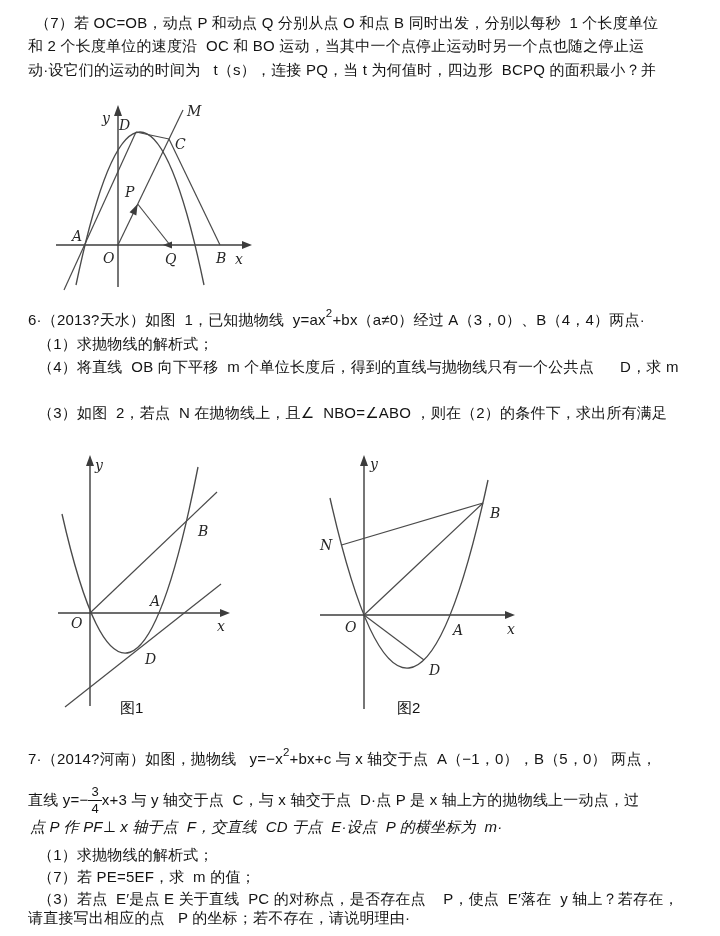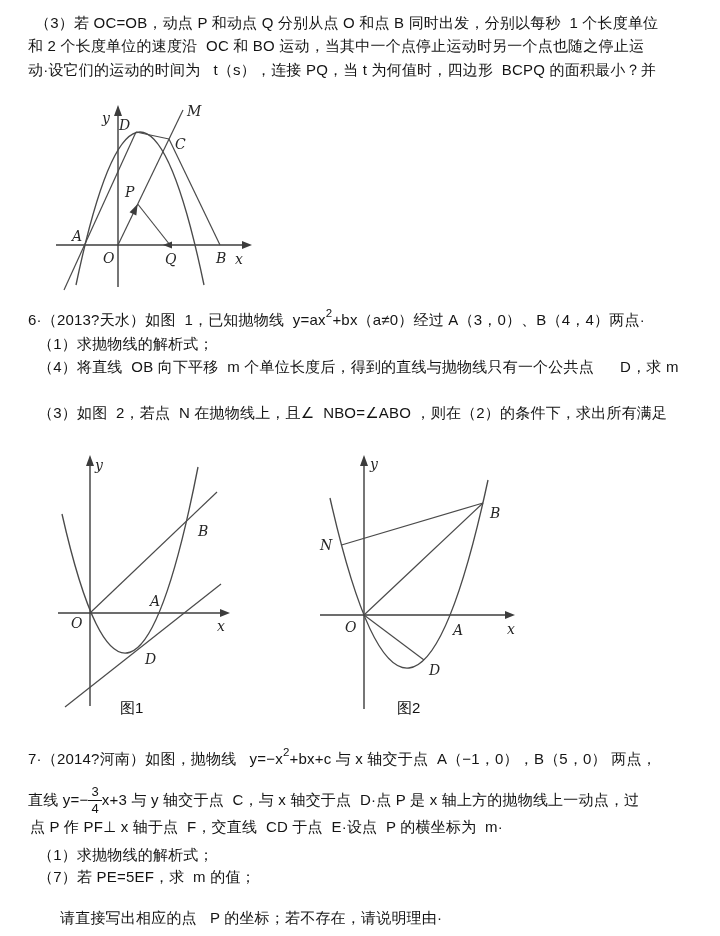--- a/index.html
+++ b/index.html
@@ -16,21 +16,21 @@
   .geo.curve{stroke-width:1.35;}
   .ah{fill:#3c3c3c;stroke:none;}
   .mlbl{font-family:"DejaVu Serif","Liberation Serif",serif;font-style:italic;font-size:14px;fill:#262626;}
   .clbl{font-family:"Liberation Sans","DejaVu Sans",sans-serif;font-size:15px;fill:#111;}
 </style>
 </head>
 <body>
 
 <div id="page">
 
-  <div class="ln" style="top:13px;left:35px;">（3）若 OC=OB，动点 P 和动点 Q 分别从点 O 和点 B 同时出发，分别以每秒  1 个长度单位</div>
+  <div class="ln" style="top:13px;left:35px;">（7）若 OC=OB，动点 P 和动点 Q 分别从点 O 和点 B 同时出发，分别以每秒  1 个长度单位</div>
   <div class="ln" style="top:36px;left:28px;">和 2 个长度单位的速度沿  OC 和 BO 运动，当其中一个点停止运动时另一个点也随之停止运</div>
   <div class="ln" style="top:60px;left:28px;">动·设它们的运动的时间为   t（s），连接 PQ，当 t 为何值时，四边形  BCPQ 的面积最小？并</div>
 
   <svg style="left:50px;top:103px;" width="220" height="192" viewBox="0 0 220 192">
     <line class="geo axis" x1="68" y1="8" x2="68" y2="184"></line>
     <polygon class="ah" points="68,2 64,13 72,13"></polygon>
     <line class="geo axis" x1="6" y1="142" x2="196" y2="142"></line>
     <polygon class="ah" points="202,142 192,138 192,146"></polygon>
     <path class="geo curve" d="M 26 182 Q 90 -124 154 182"></path>
     <line class="geo" x1="14" y1="187" x2="86" y2="29"></line>
@@ -88,18 +88,19 @@
     <text class="mlbl" x="35" y="179">O</text>
     <text class="mlbl" x="10" y="97">N</text>
     <text class="mlbl" x="180" y="65">B</text>
     <text class="mlbl" x="143" y="182">A</text>
     <text class="mlbl" x="119" y="222">D</text>
     <text class="clbl" x="87" y="260">图2</text>
   </svg>
 
   <div class="ln" style="top:749px;left:28px;"><span>7·（2014?河南）如图，抛物线   y=−x</span><span class="sup">2</span><span>+bx+c 与 x 轴交于点  A（−1，0），B（5，0） 两点，</span></div>
   <div class="ln" style="top:785px;left:28px;"><span>直线 y=−</span><span class="frac"><span class="num">3</span><span class="den">4</span></span><span>x+3 与 y 轴交于点  C，与 x 轴交于点  D·点 P 是 x 轴上方的抛物线上一动点，过</span></div>
-  <div class="ln" style="top:817px;left:30px;">点 P 作 PF⊥ x 轴于点  F，交直线  CD 于点  E·设点  P 的横坐标为  m·</div>
+  <div class="ln" style="top:817px;left:30px;font-style:italic;">点 P 作 PF⊥ x 轴于点  F，交直线  CD 于点  E·设点  P 的横坐标为  m·</div>
   <div class="ln" style="top:845px;left:38px;">（1）求抛物线的解析式；</div>
   <div class="ln" style="top:867px;left:38px;">（7）若 PE=5EF，求  m 的值；</div>
-  <div class="ln" style="top:908px;left:28px;margin-left:32px;">请直接写出相应的点   P 的坐标；若不存在，请说明理由·</div>
+  <div class="ln" style="top:889px;left:38px;">（3）若点  E′是点 E 关于直线  PC 的对称点，是否存在点    P，使点  E′落在  y 轴上？若存在，</div>
+  <div class="ln" style="top:908px;left:28px;">请直接写出相应的点   P 的坐标；若不存在，请说明理由·</div>
 
 </div>
 
 </body></html>

